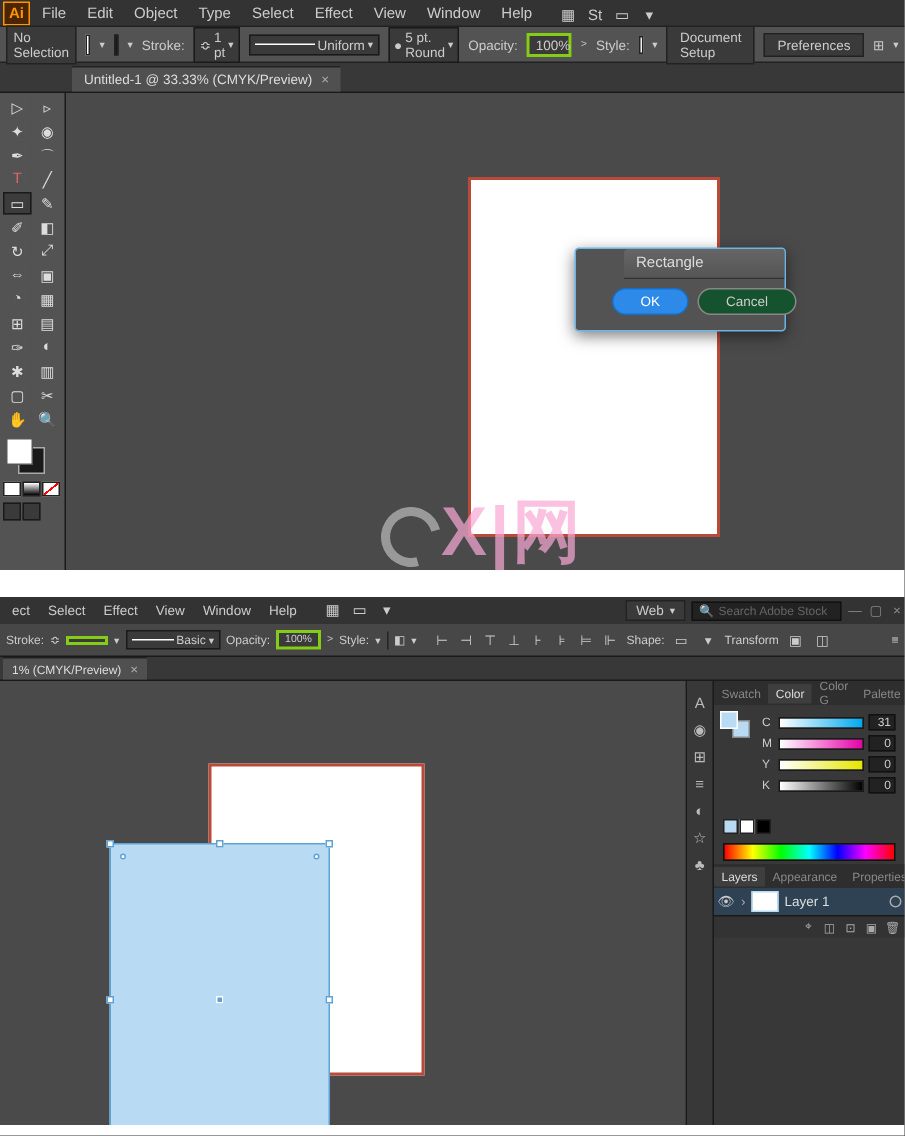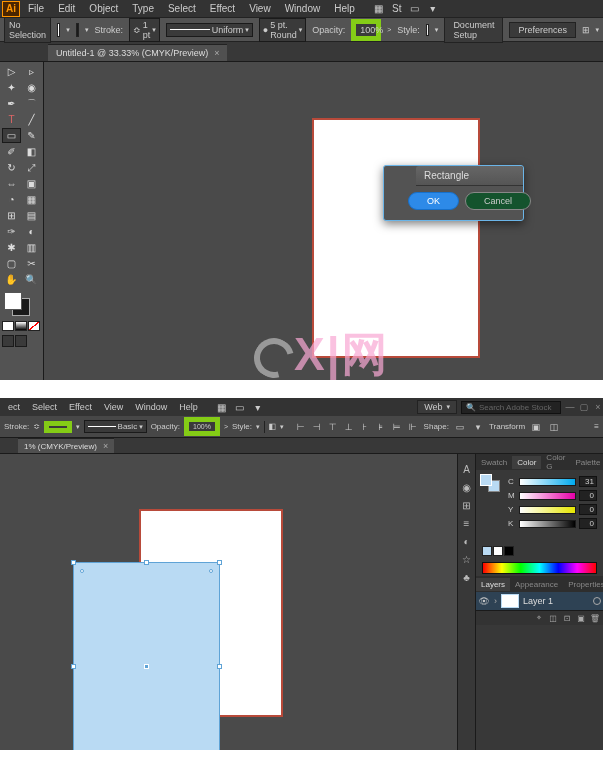--- a/index.html
+++ b/index.html
@@ -2,32 +2,32 @@
 <html><head>
 <meta charset="utf-8">
 <style>
 * { margin: 0; padding: 0; box-sizing: border-box; font-family: Arial, sans-serif; }
 body { background: #fff; width: 603px; }
 .container { display: flex; flex-direction: column; gap: 18px; }
 .app-window { background: #333; position: relative; }
 
 
 .top-window { height: 380px; width: 603px; }
-.menubar { display: flex; align-items: center; background: #333; height: 18px; padding-left: 2px; gap: 2px; border-bottom: 1px solid #222; }
+.menubar { display: flex; align-items: flex-end; background: #333; height: 18px; padding-left: 2px; gap: 2px; border-bottom: 1px solid #222; }
 .ai-logo { width: 18px; height: 16px; background: #4a2500; display: flex; align-items: center; justify-content: center; color: #ff9500; font-weight: bold; font-size: 10px; border: 1px solid #ff9500; }
 .menu-item { color: #ccc; font-size: 10px; padding: 2px 6px; cursor: pointer; }
 .menu-group-right { display: flex; gap: 2px; margin-left: 8px; }
 .menu-icon-btn { width: 16px; height: 14px; display: flex; align-items: center; justify-content: center; color: #ccc; font-size: 10px; }
 
 .optbar { display: flex; align-items: center; background: #535353; height: 24px; padding: 0 4px; gap: 6px; font-size: 9px; color: #ccc; border-bottom: 1px solid #222; }
 .opt-sel { background: #3a3a3a; padding: 2px 4px; border: 1px solid #222; }
 .swatch-box { width: 14px; height: 14px; background: #fff; border: 1px solid #222; }
 .swatch-box.dark { background: #1a1a1a; }
 .opt-drop { background: #3a3a3a; border: 1px solid #1a1a1a; padding: 1px 3px; display: flex; align-items: center; gap: 2px; }
-.opt-input { background: #3a3a3a; border: 5px solid #84cc16; padding: 1px 4px; min-width: 30px; text-align: center; }
+.opt-input { background: #3a3a3a; border: 2px solid #84cc16; padding: 1px 4px; min-width: 30px; text-align: center; }
 .opt-btn { background: #3a3a3a; border: 1px solid #222; padding: 2px 8px; }
 
 .tabbar { background: #383838; height: 20px; display: flex; align-items: flex-end; padding-left: 48px; border-bottom: 1px solid #1a1a1a; }
 .tab { background: #505050; color: #ddd; font-size: 9px; padding: 3px 8px; display: flex; align-items: center; gap: 6px; border-top: 1px solid #222; }
 .tab-close { color: #aaa; font-size: 9px; }
 .tab.small { padding: 2px 6px; font-size: 8px; }
 
 .workspace { position: relative; background: #4a4a4a; height: 318px; display: flex; }
 .toolbar { background: #535353; width: 44px; display: flex; flex-direction: column; padding: 2px; gap: 1px; border-right: 1px solid #1a1a1a; }
 .tool-row { display: flex; gap: 1px; }
@@ -69,21 +69,21 @@
 .bottom-header { height: 18px; background: #333; display: flex; align-items: center; padding-left: 4px; gap: 4px; position: relative; }
 .menu-item.s { font-size: 9px; padding: 2px 4px; }
 .web-drop { margin-left: auto; background: #3a3a3a; border: 1px solid #222; padding: 1px 6px; font-size: 9px; color: #ccc; display: flex; align-items: center; gap: 4px; }
 .search-area { background: #222; border: 1px solid #111; padding: 1px 4px; font-size: 8px; color: #666; width: 100px; display: flex; align-items: center; gap: 3px; }
 .win-ctrl { width: 10px; height: 10px; color: #888; font-size: 9px; display: flex; align-items: center; justify-content: center; }
 
 .bottom-optbar { height: 22px; background: #474747; display: flex; align-items: center; padding: 0 4px; gap: 4px; font-size: 8px; color: #ccc; border-bottom: 1px solid #1a1a1a; }
 .icon-strip { display: flex; gap: 2px; margin-left: 6px; }
 .strip-icon { width: 14px; height: 12px; color: #ccc; display: flex; align-items: center; justify-content: center; font-size: 9px; }
 
-.bottom-tabbar { height: 16px; background: #383838; display: flex; align-items: flex-end; padding-left: 18px; border-bottom: 1px solid #1a1a1a; }
+.bottom-tabbar { height: 16px; background: #383838; display: flex; align-items: flex-end; padding-left: 2px; border-bottom: 1px solid #1a1a1a; }
 
 .bottom-workspace { display: flex; height: 296px; position: relative; }
 .bottom-canvas { flex: 1; background: #4a4a4a; position: relative; overflow: hidden; }
 .artboard.bottom { left: 139px; top: 55px; width: 144px; height: 208px; border: 2px solid #b84a3a; }
 .rect-shape { position: absolute; left: 73px; top: 108px; width: 147px; height: 210px; background: #b9daf3; border: 1px solid #5fa3d6; }
 .anchor { position: absolute; width: 5px; height: 5px; border: 1px solid #5fa3d6; background: #fff; }
 .anchor.tl { top: -3px; left: -3px; } .anchor.tr { top: -3px; right: -3px; }
 .anchor.tm { top: -3px; left: 50%; margin-left: -3px; }
 .anchor.ml { top: 50%; left: -3px; margin-top: -3px; } .anchor.mr { top: 50%; right: -3px; margin-top: -3px; }
 .anchor.center { top: 50%; left: 50%; margin: -3px 0 0 -3px; background: #5fa3d6; border-color: #fff; }

